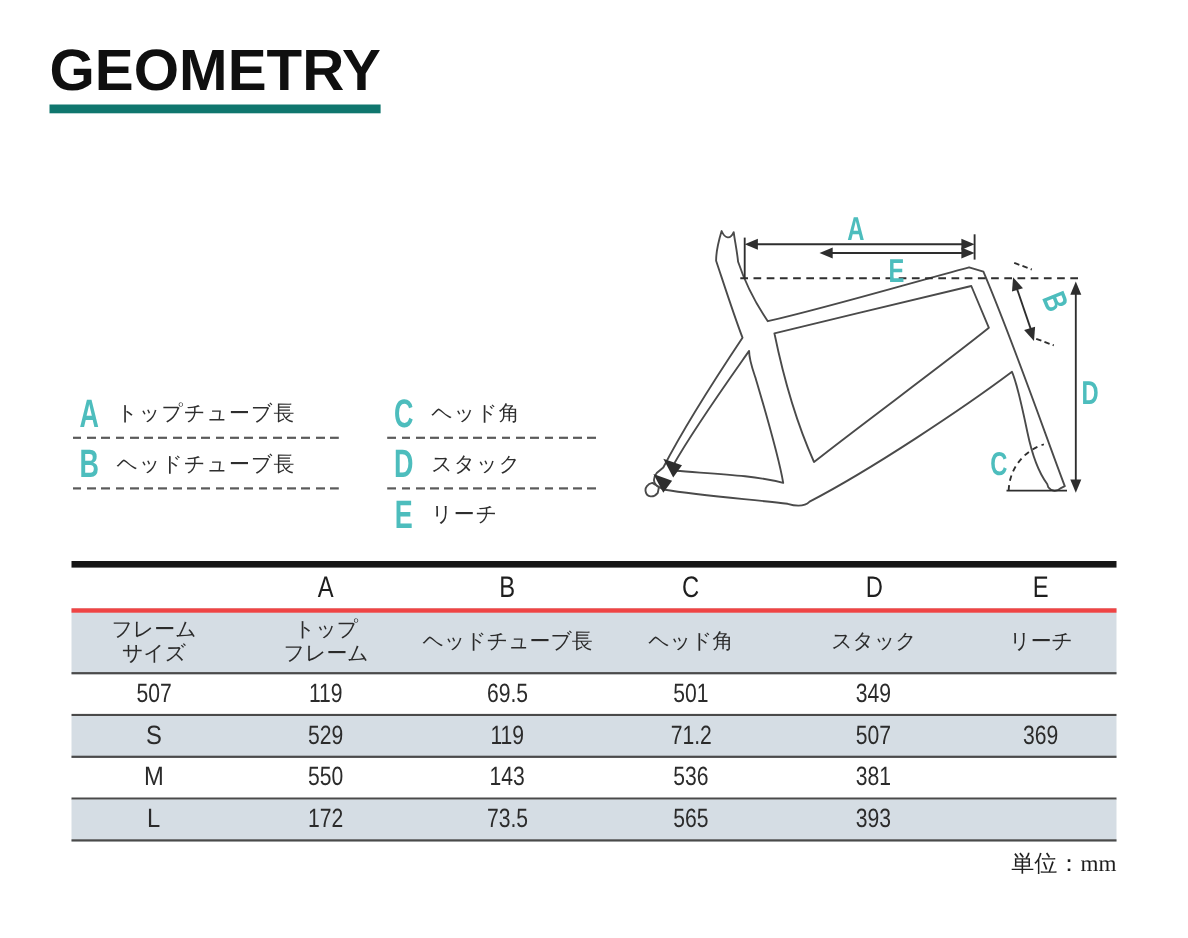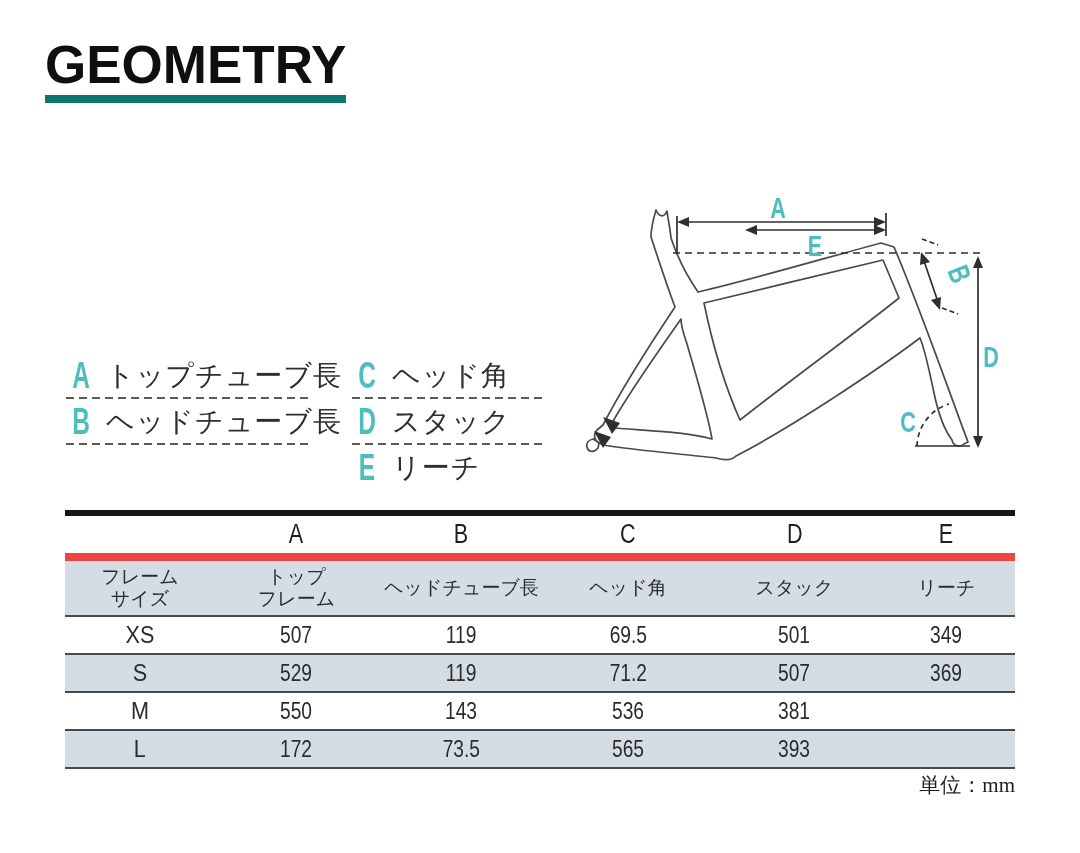--- a/index.html
+++ b/index.html
@@ -7,32 +7,32 @@
        font-family:"Liberation Sans",sans-serif;color:#222;}
 
   
   .title{position:absolute;left:45px;top:38px;font-size:53px;font-weight:bold;
          color:#0f0f0f;line-height:1;border-bottom:8px solid #0f766e;padding-bottom:4px;}
 
   
   .legend-item{position:absolute;display:flex;align-items:center;height:38px;}
   .lg-key{display:inline-block;width:30px;text-align:center;font-size:36px;font-weight:bold;
           transform:scaleX(0.68);transform-origin:center;}
-  .lg-label{font-size:28px;color:#2e2e2e;letter-spacing:1px;margin-left:10px;}
+  .lg-label{font-size:19px;color:#2e2e2e;letter-spacing:1px;margin-left:10px;}
   .dash-sep{position:absolute;height:2px;
             background:repeating-linear-gradient(to right,#5a5a5a 0 8px,transparent 8px 13px);}
 
   
   .diagram{position:absolute;left:570px;top:180px;width:510px;height:320px;}
 
   
   .geo-table{position:absolute;left:65px;top:510px;width:950px;border-top:6px solid #161616;}
   .t-row{display:grid;grid-template-columns:150px 163px 167px 166px 167px 137px;align-items:center;}
   .letters{height:37px;font-size:27px;color:#1e1e1e;}
-  .header{height:54px;background:#d5dde4;border-top:8px solid #ef4444;border-bottom:2px solid #4a4a4a;
+  .header{height:54px;background:#d5dde4;border-top:4px solid #ef4444;border-bottom:2px solid #4a4a4a;
           font-size:19px;line-height:1.18;color:#2b2b2b;}
   .drow{height:36px;font-size:24px;color:#2b2b2b;border-bottom:2px solid #4a4a4a;}
   .drow.alt{background:#d5dde4;}
   .cell{text-align:center;}
   .two-line{white-space:pre-line;}
   .cx{display:inline-block;transform:scaleX(0.8);}
   .cx9{display:inline-block;transform:scaleX(0.9);}
 
   .unit{position:absolute;left:65px;top:771px;width:950px;text-align:right;
         font-size:21px;color:#1e1e1e;font-family:Liberation Serif, serif;}
@@ -173,21 +173,20 @@
 サイズ</div>
     <div class="cell two-line">トップ
 フレーム</div>
     <div class="cell">ヘッドチューブ長</div>
     <div class="cell">ヘッド角</div>
     <div class="cell">スタック</div>
     <div class="cell">リーチ</div>
   </div>
 
   <div class="t-row drow">
-    <div class="cell"><span class="cx9">XS</span></div>
     <div class="cell"><span class="cx">507</span></div>
     <div class="cell"><span class="cx">119</span></div>
     <div class="cell"><span class="cx">69.5</span></div>
     <div class="cell"><span class="cx">501</span></div>
     <div class="cell"><span class="cx">349</span></div>
   </div>
   <div class="t-row drow alt">
     <div class="cell"><span class="cx9">S</span></div>
     <div class="cell"><span class="cx">529</span></div>
     <div class="cell"><span class="cx">119</span></div>

